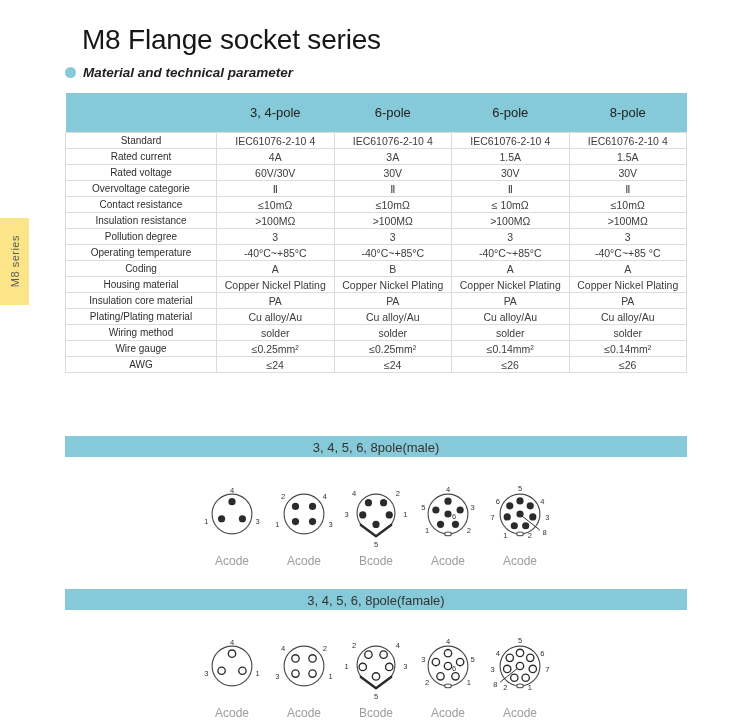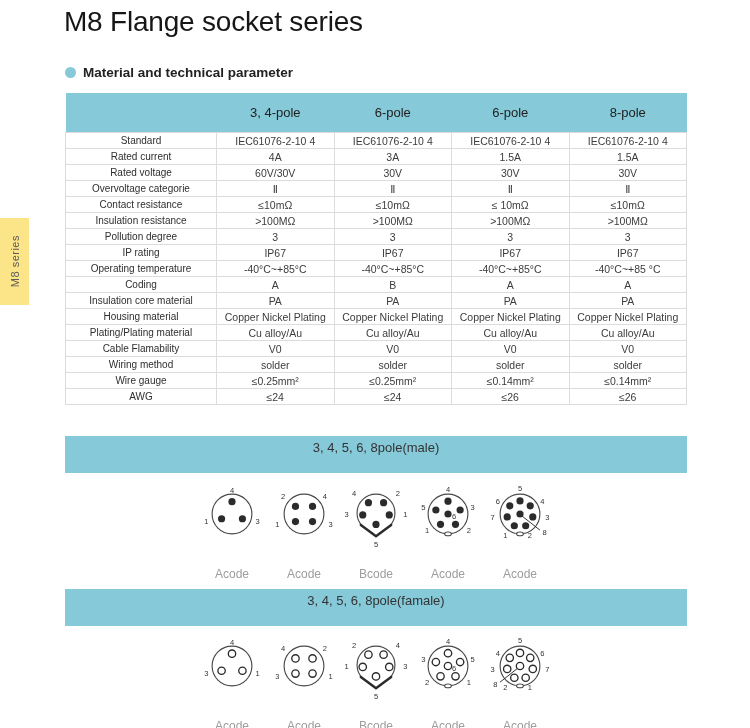--- a/index.html
+++ b/index.html
@@ -1,52 +1,52 @@
 <!DOCTYPE html>
 <html style="--accent: #86c9d9; --tab-yellow: #fce588;"><head>
 <meta charset="utf-8">
 <style>
   :root{ --accent:#86c9d9; --tab-yellow:#fce588; }
   html,body{margin:0;padding:0;background:#fff;}
   body{font-family:"Liberation Sans","DejaVu Sans",sans-serif;}
   .page{position:relative;width:750px;height:728px;background:#fff;overflow:hidden;}
 
-  .page-title{position:absolute;left:64px;top:6px;margin:0;font-size:28px;font-weight:500;
+  .page-title{position:absolute;left:64px;top:6px;margin:18px;font-size:28px;font-weight:500;
     color:#161616;letter-spacing:-0.2px;}
 
   .side-tab{position:absolute;left:0;top:218px;width:29px;height:87px;background:var(--tab-yellow);
     display:flex;align-items:center;justify-content:center;}
   .side-tab span{writing-mode:vertical-rl;transform:rotate(180deg);font-size:11px;color:#5a5a5a;
     letter-spacing:0.5px;}
 
   .section-heading{position:absolute;left:65px;display:flex;align-items:center;
-    font-size:13.5px;font-weight:600;color:#222;}
+    font-size:13.5px;font-weight:600;color:#222;font-style:italic;}
   .bullet{width:11px;height:11px;border-radius:50%;background:var(--accent);display:inline-block;
     margin-right:7px;flex:0 0 auto;}
 
   table.params{position:absolute;left:65px;top:93px;width:622px;border-collapse:collapse;
     table-layout:fixed;}
   table.params th{background:var(--accent);height:39px;font-size:13px;font-weight:500;color:#222;
     border:none;padding:0;}
   table.params td{height:13px;padding:1px 2px;font-size:10.5px;color:#3c3c3c;text-align:center;
     border:1px solid #dcdcdc;background:#fff;white-space:nowrap;overflow:hidden;}
   table.params td.row-label{font-size:10px;color:#2e2e2e;}
 
-  .banner{position:absolute;left:65px;width:622px;height:37px;background:var(--accent);
+  .banner{position:absolute;left:65px;width:622px;height:21px;background:var(--accent);
     text-align:center;line-height:23px;font-size:13px;color:#333;}
   .banner-male{top:436px;}
   .banner-female{top:589px;}
 
   .connector-row{position:absolute;left:65px;width:622px;display:flex;justify-content:center;}
   .row-male{top:478px;}
   .row-female{top:630px;}
   .connector{width:72px;text-align:center;}
   .connector-svg{display:block;margin:0 auto;width:72px;height:72px;}
   .connector-svg text{font-size:8px;fill:#333;}
-  .code-label{font-size:12px;color:#9c9c9c;margin-top:17px;}
+  .code-label{font-size:12px;color:#9c9c9c;margin-top:4px;}
 </style>
 </head>
 <body>
 
 <div class="page">
 
   <div class="side-tab">
     <span>M8 series</span>
   </div>
 
@@ -118,67 +118,53 @@
           <td>&gt;100MΩ</td>
         </tr>
         <tr>
           <td class="row-label">Pollution degree</td>
           <td>3</td>
           <td>3</td>
           <td>3</td>
           <td>3</td>
         </tr>
         <tr>
-          <td class="row-label">IP rating</td>
-          <td>IP67</td>
-          <td>IP67</td>
-          <td>IP67</td>
-          <td>IP67</td>
-        </tr>
-        <tr>
           <td class="row-label">Operating temperature</td>
           <td>-40°C~+85°C</td>
           <td>-40°C~+85°C</td>
           <td>-40°C~+85°C</td>
           <td>-40°C~+85 °C</td>
         </tr>
         <tr>
           <td class="row-label">Coding</td>
           <td>A</td>
           <td>B</td>
           <td>A</td>
           <td>A</td>
         </tr>
         <tr>
+          <td class="row-label">Housing material</td>
+          <td>Copper Nickel Plating</td>
+          <td>Copper Nickel Plating</td>
+          <td>Copper Nickel Plating</td>
+          <td>Copper Nickel Plating</td>
+        </tr>
+        <tr>
           <td class="row-label">Insulation core material</td>
           <td>PA</td>
           <td>PA</td>
           <td>PA</td>
           <td>PA</td>
         </tr>
         <tr>
-          <td class="row-label">Housing material</td>
-          <td>Copper Nickel Plating</td>
-          <td>Copper Nickel Plating</td>
-          <td>Copper Nickel Plating</td>
-          <td>Copper Nickel Plating</td>
-        </tr>
-        <tr>
           <td class="row-label">Plating/Plating material</td>
           <td>Cu alloy/Au</td>
           <td>Cu alloy/Au</td>
           <td>Cu alloy/Au</td>
           <td>Cu alloy/Au</td>
-        </tr>
-        <tr>
-          <td class="row-label">Cable Flamability</td>
-          <td>V0</td>
-          <td>V0</td>
-          <td>V0</td>
-          <td>V0</td>
         </tr>
         <tr>
           <td class="row-label">Wiring method</td>
           <td>solder</td>
           <td>solder</td>
           <td>solder</td>
           <td>solder</td>
         </tr>
         <tr>
           <td class="row-label">Wire gauge</td>

